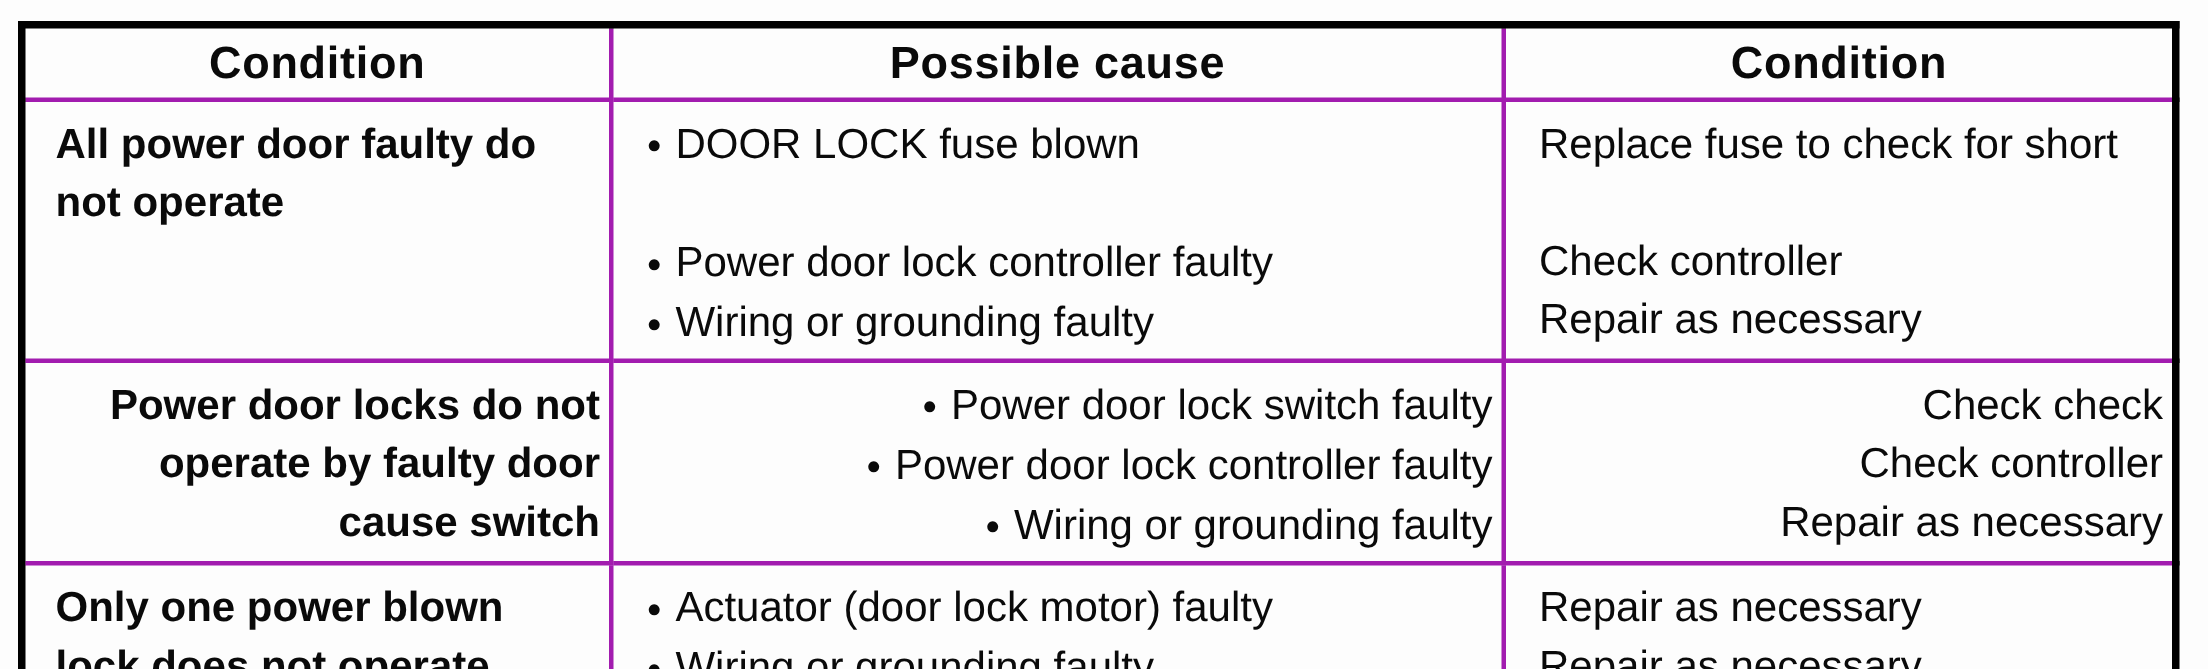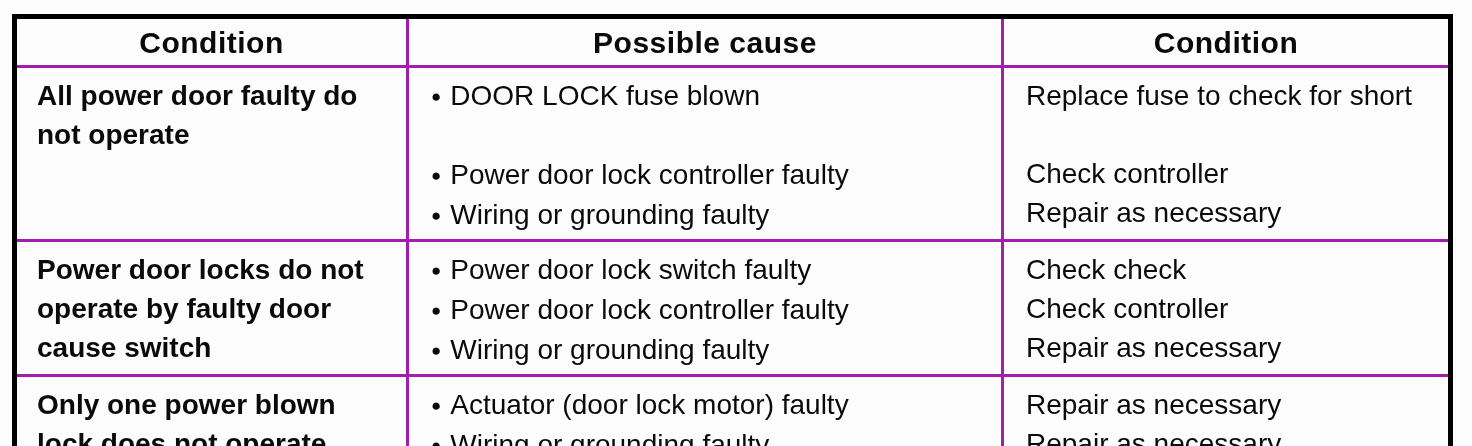--- a/index.html
+++ b/index.html
@@ -55,21 +55,21 @@
   .line {
     white-space: nowrap;
   }
   .bullet {
     display: inline-block;
     font-size: 17px;
     vertical-align: 3px;
     margin-right: 9px;
   }
   tr.row-0 { height: 164px; }
-  tr.row-1 { height: 123px; }
+  tr.row-1 { height: 123px; text-align: right; }
   tr.row-2 { height: 79px; }
 </style>
 </head>
 <body>
 
 <div class="page">
   <table class="trouble-table">
     <colgroup>
       <col class="col-condition">
       <col class="col-cause">

